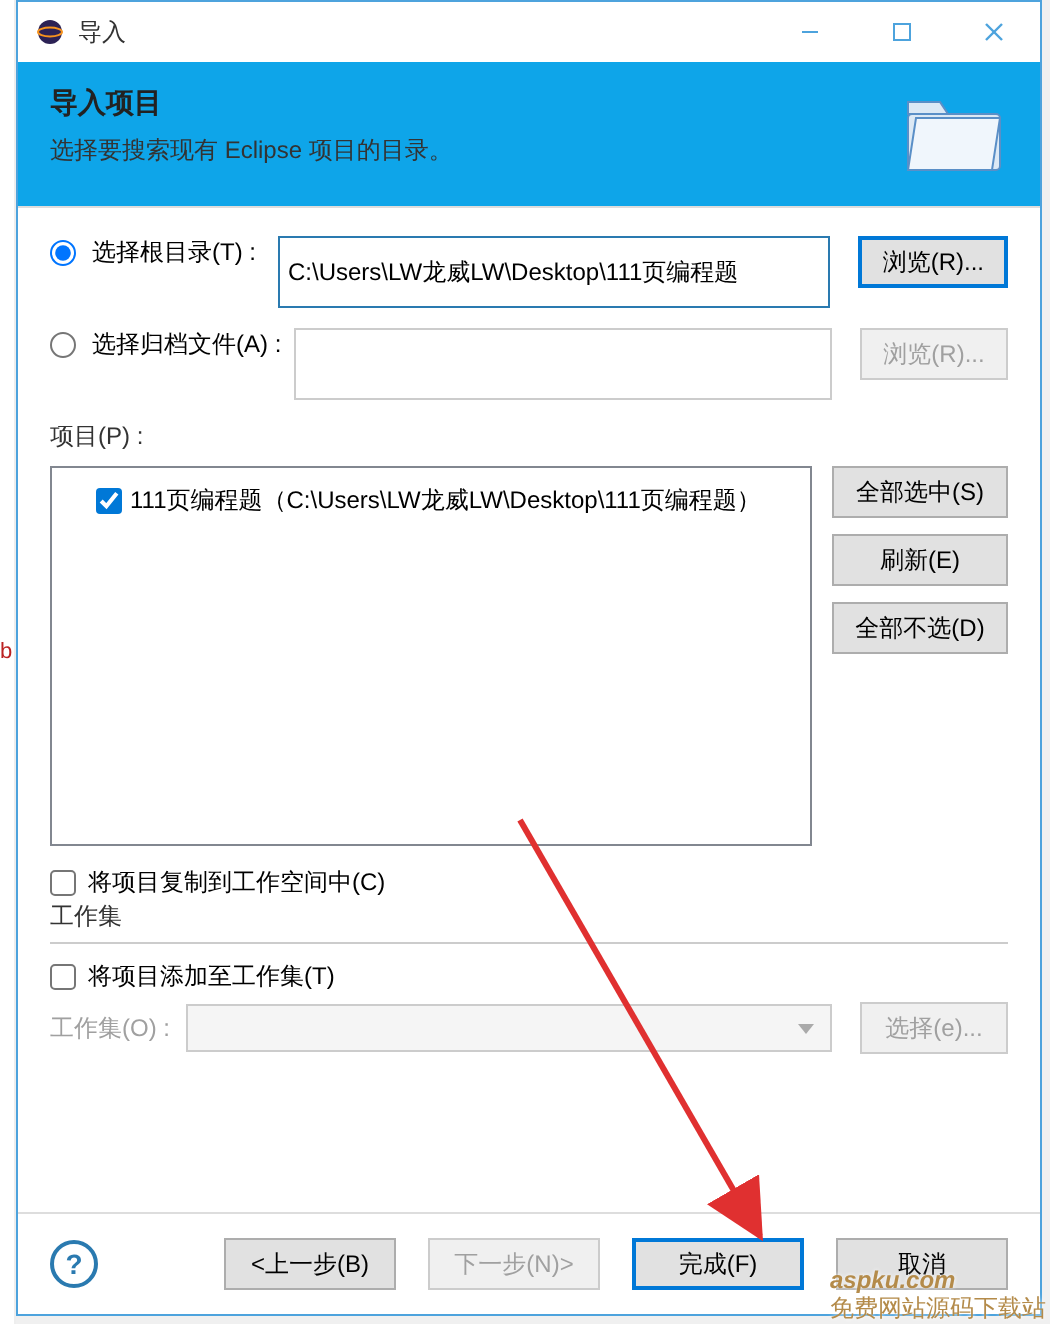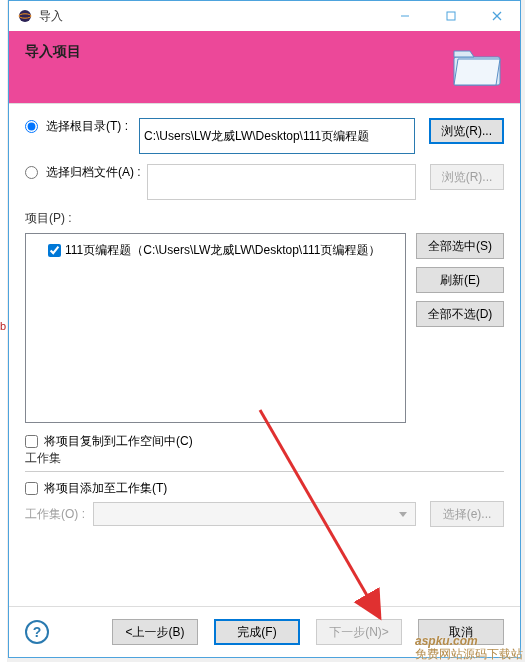--- a/index.html
+++ b/index.html
@@ -6,21 +6,21 @@
 body { background: #f0f0f0; width: 525px; height: 662px; position: relative; overflow: hidden; }
 .window { position: absolute; left: 8px; top: 0; width: 513px; height: 658px; background: #fff; border: 1px solid #4da3dd; }
 .titlebar { height: 30px; background: #fff; display: flex; align-items: center; padding-left: 8px; color: #333; }
 .titlebar .icon { width: 16px; height: 16px; margin-right: 6px; display: flex; align-items: center; justify-content: center; }
 .titlebar .title { flex: 1; font-size: 12px; }
 .winbtns { display: flex; height: 30px; }
 .winbtn { width: 46px; display: flex; align-items: center; justify-content: center; color: #555; }
 .winbtn.close { color: #fff; background: #fff; color: #555; }
 .winbtn svg { width: 10px; height: 10px; }
 
-.header { background: #ec4899; padding: 12px 16px 14px 16px; display: flex; align-items: flex-start; border-bottom: 1px solid #ddd; }
+.header { background: #0ea5e9; padding: 12px 16px 14px 16px; display: flex; align-items: flex-start; border-bottom: 1px solid #ddd; }
 .header-text { flex: 1; }
 .header-title { font-size: 14px; font-weight: bold; color: #222; margin-bottom: 6px; }
 .header-desc { font-size: 12px; color: #333; }
 .header-icon { width: 54px; height: 46px; }
 
 .content { padding: 14px 16px 10px 16px; }
 .row { display: flex; align-items: center; margin-bottom: 10px; }
 .radio-row { display: flex; align-items: flex-start; gap: 6px; }
 .radio-row label { min-width: 108px; display: flex; align-items: center; gap: 4px; }
 .radio-row input[type=radio] { margin-right: 4px; }
@@ -91,20 +91,21 @@
             <line x1="1" y1="1" x2="9" y2="9" stroke="#4da3dd" stroke-width="1.2"></line>
             <line x1="9" y1="1" x2="1" y2="9" stroke="#4da3dd" stroke-width="1.2"></line>
           </svg>
         </div>
     </div>
   </div>
 
   <div class="header">
     <div class="header-text">
       <div class="header-title">导入项目</div>
+      <div class="header-desc">选择要搜索现有 Eclipse 项目的目录。</div>
     </div>
     <div class="header-icon">
       <svg viewBox="0 0 54 46">
           <rect x="4" y="14" width="46" height="28" rx="2" fill="#dce9f5" stroke="#5a8fc7"></rect>
           <path d="M4 14 L4 8 L20 8 L24 14 Z" fill="#dce9f5" stroke="#5a8fc7"></path>
           <path d="M8 16 L50 16 L46 42 L4 42 Z" fill="#f0f6fc" stroke="#5a8fc7"></path>
         </svg>
     </div>
   </div>
 
@@ -158,22 +159,22 @@
         <label>工作集(O) :</label>
         <div class="combo"></div>
         <button class="btn" disabled="">选择(e)...</button>
       </div>
     </div>
   </div>
 
   <div class="footer">
     <div class="help-icon">?</div>
     <button class="btn">&lt;上一步(B)</button>
+    <button class="btn" disabled="">下一步(N)&gt;</button>
     <button class="btn default">完成(F)</button>
-    <button class="btn" disabled="">下一步(N)&gt;</button>
     <button class="btn">取消</button>
   </div>
 </div>
 
 <svg class="arrow-annot" width="160" height="240">
   <defs>
       <marker id="ah" markerWidth="12" markerHeight="12" refX="9" refY="5" orient="auto">
         <path d="M0,0 L10,5 L0,10 Z" fill="#e03030"></path>
       </marker>
     </defs>

